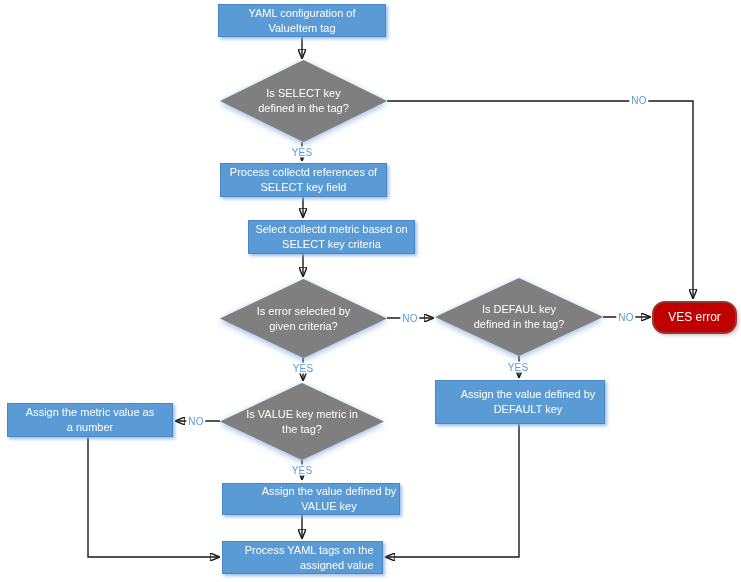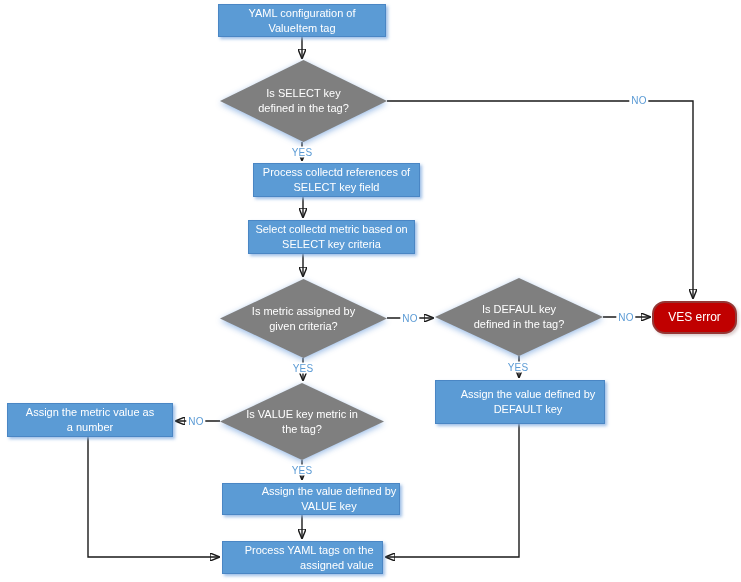--- a/index.html
+++ b/index.html
@@ -59,21 +59,21 @@
     <path d="M220,421 L176,421" marker-end="url(#arrow)"></path>
     <path d="M302,460 L302,479" marker-end="url(#arrow)"></path>
     <path d="M302,515 L302,538" marker-end="url(#arrow)"></path>
     <path d="M88,437 L88,557 L219,557" marker-end="url(#arrow)"></path>
   </svg>
 
   <div class="pbox" style="left:218px; top:4px; width:168px; height:33px;">
     <span class="t" style="max-width:135px;">YAML configuration of ValueItem tag</span>
   </div>
 
-  <div class="pbox" style="left:220px; top:163px; width:167px; height:34px;margin-left:33px;">
+  <div class="pbox" style="left:220px; top:163px; width:167px; height:34px;">
     <span class="t" style="max-width:158px;">Process collectd references of SELECT key field</span>
   </div>
 
   <div class="pbox" style="left:220px; top:220px; width:167px; height:34px;margin-left:28px;">
     <span class="t" style="max-width:160px;">Select collectd metric based on SELECT key criteria</span>
   </div>
 
   <div class="pbox errbox" style="left:652px; top:301px; width:85px; height:33px;border-radius:13px;">
     <span class="t">VES error</span>
   </div>
@@ -95,21 +95,21 @@
   </div>
 
   <div class="dwrap" style="left:220px; top:60px; width:167px; height:82px;">
     <div class="diamond">
       <span class="t" style="max-width:112px;">Is SELECT key defined in the tag?</span>
     </div>
   </div>
 
   <div class="dwrap" style="left:220px; top:279px; width:167px; height:79px;">
     <div class="diamond">
-      <span class="t" style="max-width:110px;">Is metric assigned by given criteria?</span>
+      <span class="t" style="max-width:110px;">Is error selected by given criteria?</span>
     </div>
   </div>
 
   <div class="dwrap" style="left:435px; top:278px; width:168px; height:78px;">
     <div class="diamond">
       <span class="t" style="max-width:112px;">Is DEFAUL key defined in the tag?</span>
     </div>
   </div>
 
   <div class="dwrap" style="left:220px; top:383px; width:164px; height:77px;">

